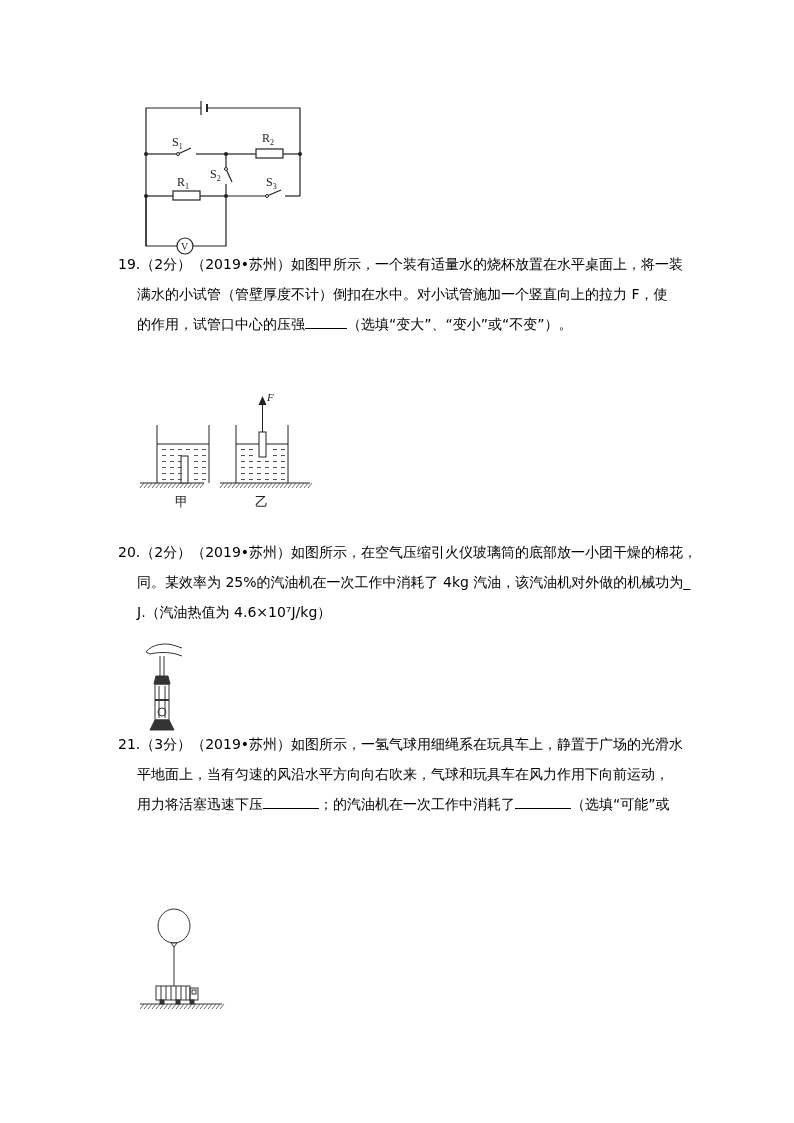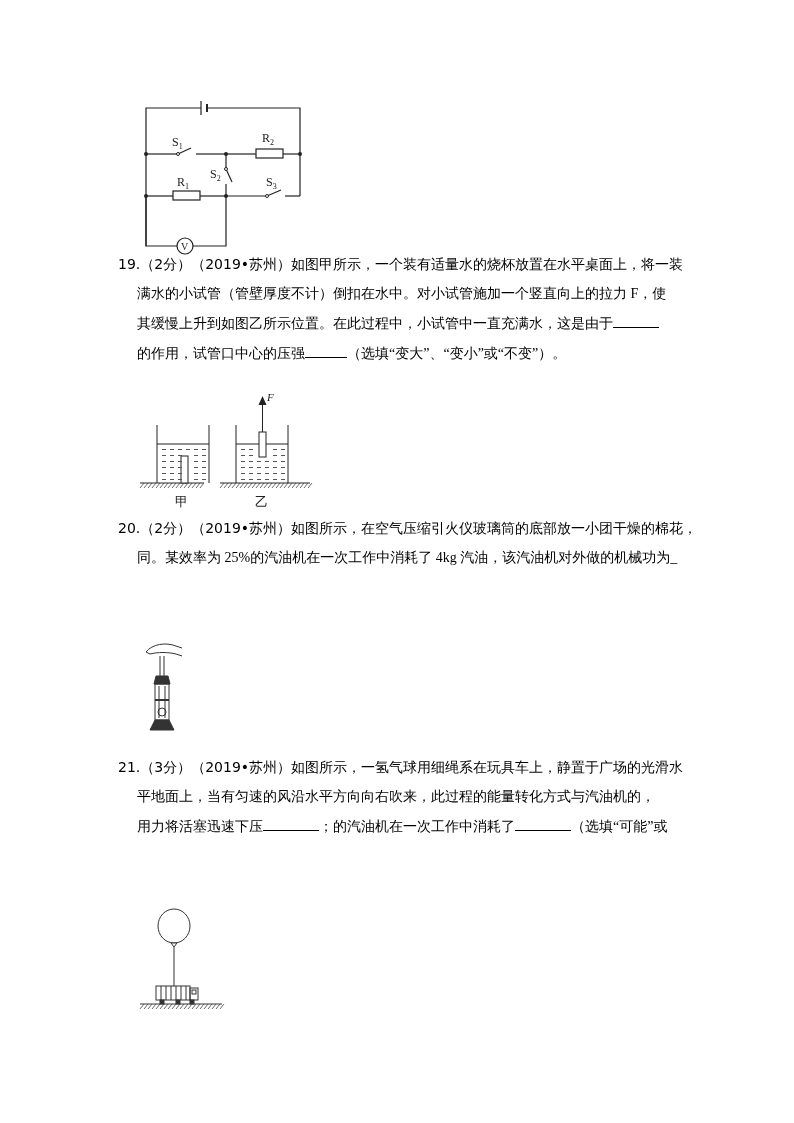--- a/index.html
+++ b/index.html
@@ -1,21 +1,21 @@
 <!DOCTYPE html>
 <html><head>
 <meta charset="utf-8">
 <style>
   html, body { margin: 0; padding: 0; background: #ffffff; }
   body { width: 794px; height: 1123px; position: relative; overflow: hidden;
          font-family: "DejaVu Sans", sans-serif; color: #000; }
   .fig { position: absolute; }
   .q { position: absolute; left: 118px; width: 570px; font-size: 14px; line-height: 30px; }
   .q .line { white-space: nowrap; height: 30px; }
-  .q .indent { padding-left: 19px; font-family: Liberation Serif, serif; }
+  .q .indent { padding-left: 19px; }
   .blank { display: inline-block; border-bottom: 1px solid #000; height: 16px; vertical-align: baseline; }
   svg text { font-family: "Liberation Serif", serif; }
 </style>
 </head>
 <body>
 
 <svg class="fig" style="left:140px;top:96px;" width="170" height="160" viewBox="0 0 170 160">
   <g stroke="#222" stroke-width="1.2" fill="none">
 
     <path d="M6,150 L6,12 L61,12"></path>
@@ -63,21 +63,20 @@
     <text x="70" y="82"><tspan>S</tspan><tspan font-size="8" dy="3">2</tspan></text>
     <text x="37" y="90"><tspan>R</tspan><tspan font-size="8" dy="3">1</tspan></text>
     <text x="126" y="90"><tspan>S</tspan><tspan font-size="8" dy="3">3</tspan></text>
     <text x="41" y="154" font-size="10">V</text>
   </g>
 </svg>
 
 <div class="q" style="top:249px;">
   <div class="line">19.（2分）（2019•苏州）如图甲所示，一个装有适量水的烧杯放置在水平桌面上，将一装</div>
   <div class="line indent">满水的小试管（管壁厚度不计）倒扣在水中。对小试管施加一个竖直向上的拉力 F，使</div>
-  <div class="line indent"><span>其缓慢上升到如图乙所示位置。在此过程中，小试管中一直充满水，这是由于</span><span class="blank" style="width:46px"></span></div>
   <div class="line indent"><span>的作用，试管口中心的压强</span><span class="blank" style="width:42px"></span><span>（选填“变大”、“变小”或“不变”）。</span></div>
 </div>
 
 <svg class="fig" style="left:138px;top:392px;" width="180" height="118" viewBox="0 0 180 118">
   <g stroke="#222" stroke-width="1" fill="none">
     <line x1="2" y1="91" x2="66" y2="91"></line>
     <line x1="82" y1="91" x2="172" y2="91"></line>
 
     <path d="M19,33 L19,91 M71,33 L71,91"></path>
     <line x1="19" y1="52" x2="71" y2="52"></line>
@@ -193,43 +192,44 @@
       <rect x="119" y="87" width="4" height="1"></rect>
       <rect x="127" y="87" width="4" height="1"></rect>
       <rect x="135" y="87" width="4" height="1"></rect>
       <rect x="143" y="87" width="4" height="1"></rect>
     </g>
   <text x="129" y="9" font-size="11" font-style="italic" fill="#222">F</text>
   <text x="37" y="114" font-size="13" fill="#222" style="font-family:'DejaVu Sans',sans-serif">甲</text>
   <text x="117" y="114" font-size="13" fill="#222" style="font-family:'DejaVu Sans',sans-serif">乙</text>
 </svg>
 
-<div class="q" style="top:513px;">
+<div class="q" style="top:537px;">
   <div class="line">20.（2分）（2019•苏州）如图所示，在空气压缩引火仪玻璃筒的底部放一小团干燥的棉花，</div>
   <div class="line indent">同。某效率为 25%的汽油机在一次工作中消耗了 4kg 汽油，该汽油机对外做的机械功为_</div>
+  <div class="line indent">J.（汽油热值为 4.6×10⁷J/kg）</div>
 </div>
 
 <svg class="fig" style="left:142px;top:640px;" width="60" height="98" viewBox="0 0 60 98">
   <g stroke="#333" stroke-width="1" fill="none">
     <path d="M4,12 C10,4 24,2 34,6 L40,8 M8,14 C16,12 26,12 34,14 L40,16 M4,12 L8,14"></path>
     <line x1="18" y1="16" x2="18" y2="36"></line>
     <line x1="22" y1="16" x2="22" y2="36"></line>
     <path d="M14,36 L26,36 L28,44 L12,44 Z" fill="#333"></path>
     <rect x="13" y="44" width="14" height="36"></rect>
     <line x1="17" y1="46" x2="17" y2="78"></line>
     <line x1="23" y1="46" x2="23" y2="78"></line>
     <line x1="13" y1="60" x2="27" y2="60" stroke-width="2"></line>
     <circle cx="20" cy="72" r="4"></circle>
     <path d="M13,80 L8,90 L32,90 L27,80 Z" fill="#333"></path>
   </g>
 </svg>
 
-<div class="q" style="top:752px;">
+<div class="q" style="top:729px;">
   <div class="line">21.（3分）（2019•苏州）如图所示，一氢气球用细绳系在玩具车上，静置于广场的光滑水</div>
-  <div class="line indent">平地面上，当有匀速的风沿水平方向向右吹来，此过程的能量转化方式与汽油机的，</div>
+  <div class="line indent">平地面上，当有匀速的风沿水平方向向右吹来，气球和玩具车在风力作用下向前运动，</div>
   <div class="line indent"><span>用力将活塞迅速下压</span><span class="blank" style="width:56px"></span><span>；的汽油机在一次工作中消耗了</span><span class="blank" style="width:56px"></span><span>（选填“可能”或</span></div>
 </div>
 
 <svg class="fig" style="left:136px;top:908px;" width="92" height="104" viewBox="0 0 92 104">
   <g stroke="#333" stroke-width="1" fill="none">
     <ellipse cx="38" cy="18" rx="16" ry="17"></ellipse>
     <path d="M35,35 L41,35 L38,39 Z" fill="#fff"></path>
     <line x1="38" y1="39" x2="38" y2="78"></line>
     <rect x="20" y="78" width="34" height="14"></rect>
     <line x1="25" y1="78" x2="25" y2="92"></line>

